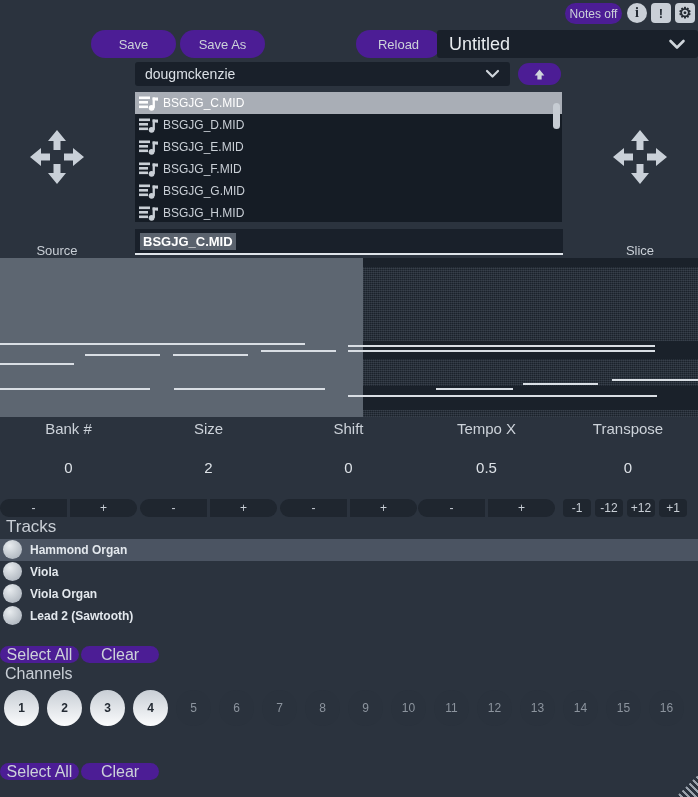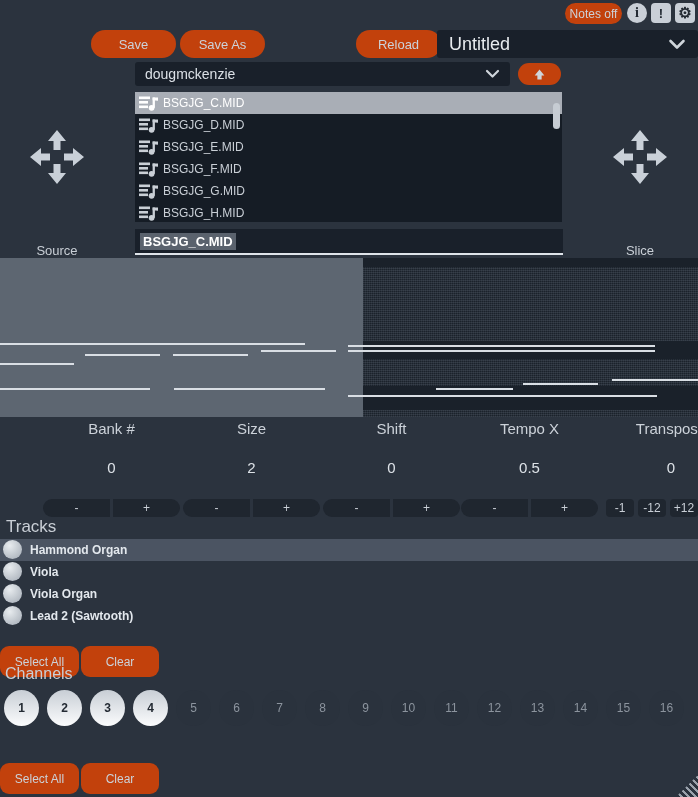--- a/index.html
+++ b/index.html
@@ -1,19 +1,19 @@
 <!DOCTYPE html>
 <html><head>
 <meta charset="utf-8">
 <style>
   html,body{margin:0;padding:0;background:#2b333e;}
   .app{position:relative;width:698px;height:797px;background:#2b333e;overflow:hidden;
        font-family:"Liberation Sans",sans-serif;color:#ccd2d9;}
   .abs{position:absolute;}
-  .pill{background:#c2410c;border-radius:14px;display:flex;align-items:center;justify-content:center;
+  .pill{background:#4c1d95;border-radius:14px;display:flex;align-items:center;justify-content:center;
         color:#ccd2d9;cursor:default;}
   
   [data-name="notes-off-button"]{left:565px;top:3px;width:57px;height:21px;font-size:12px;border-radius:11px;}
   .icon-btn{display:flex;align-items:center;justify-content:center;background:#c9cfd7;color:#232a33;
             font-weight:bold;}
   [data-name="info-icon"]{left:627px;top:3px;width:20px;height:20px;border-radius:50%;font-size:14px;font-family:"Liberation Serif",serif;}
   [data-name="alert-icon"]{left:651px;top:3px;width:20px;height:20px;border-radius:4px;font-size:13px;}
   [data-name="gear-icon"]{left:675px;top:3px;width:20px;height:20px;border-radius:4px;font-size:15px;}
   
   .tb{top:30px;height:28px;width:85px;font-size:13px;}
@@ -43,37 +43,37 @@
   
   [data-name="midi-display"]{left:0;top:258px;width:698px;height:159px;}
   [data-name="display-selection-region"]{left:0;top:0;width:363px;height:159px;background:#5d6671;}
   [data-name="display-texture-region"]{left:363px;top:0;width:335px;height:159px;background-color:#1b222b;
       background-image:repeating-linear-gradient(0deg, rgba(122,134,148,.18) 0 1px, transparent 1px 2px),
                        repeating-linear-gradient(90deg, rgba(122,134,148,.13) 0 1px, transparent 1px 2px);}
   .band{position:absolute;left:0;width:335px;background:#1a212a;}
   .note-seg{position:absolute;height:2px;background:#d9dee4;}
   
   [data-name="params-panel"]{left:0;top:420px;width:698px;height:100px;}
-  .param-col{position:absolute;top:0;height:100px;margin-left:43px;}
+  .param-col{position:absolute;top:0;height:100px;}
   .param-label{position:absolute;top:0;width:100%;text-align:center;font-size:15px;color:#ccd2d9;}
   .param-value{position:absolute;top:39px;width:100%;text-align:center;font-size:15px;color:#dde2e7;}
   .pbtn{position:absolute;top:79px;height:18px;background:#1f262f;color:#c9cfd6;font-size:12px;
         display:flex;align-items:center;justify-content:center;}
   .pbtn.left{border-radius:9px 0 0 9px;width:67px;left:0;}
   .pbtn.right{border-radius:0 9px 9px 0;width:67px;left:70px;}
   .pbtn.mini{width:28px;border-radius:4px;}
   
   [data-name="tracks-title"]{left:6px;top:517px;font-size:17px;color:#c9cfd6;}
   [data-name="tracks-list"]{left:0;top:539px;width:698px;}
   .track-row{position:relative;height:22px;width:698px;}
   .track-row.highlighted{background:#4b5462;}
   .track-circle{position:absolute;left:3px;top:1px;width:19px;height:19px;border-radius:50%;
       background:radial-gradient(circle at 35% 30%, #e8ecef, #a2aab4);}
   .track-label{position:absolute;left:30px;top:0;line-height:22px;font-size:12px;font-weight:bold;color:#e3e8ed;}
-  .small-btn{height:31px;border-radius:9px;font-size:12px;}
+  .small-btn{height:17px;border-radius:9px;font-size:16px;}
   [data-name="tracks-select-all-button"]{left:0;top:646px;width:79px;}
   [data-name="tracks-clear-button"]{left:81px;top:646px;width:78px;}
   
   [data-name="channels-title"]{left:5px;top:665px;font-size:16px;color:#c9cfd6;}
   .chan{position:absolute;top:690px;width:35px;height:36px;border-radius:50%;display:flex;align-items:center;
         justify-content:center;font-size:12px;}
   .chan.active{background:linear-gradient(180deg,#c8ced5,#fbfcfd);color:#242b34;font-weight:bold;}
   .chan.inactive{background:#2a323d;color:#8c949e;}
   [data-name="channels-select-all-button"]{left:0;top:763px;width:79px;}
   [data-name="channels-clear-button"]{left:81px;top:763px;width:78px;}

